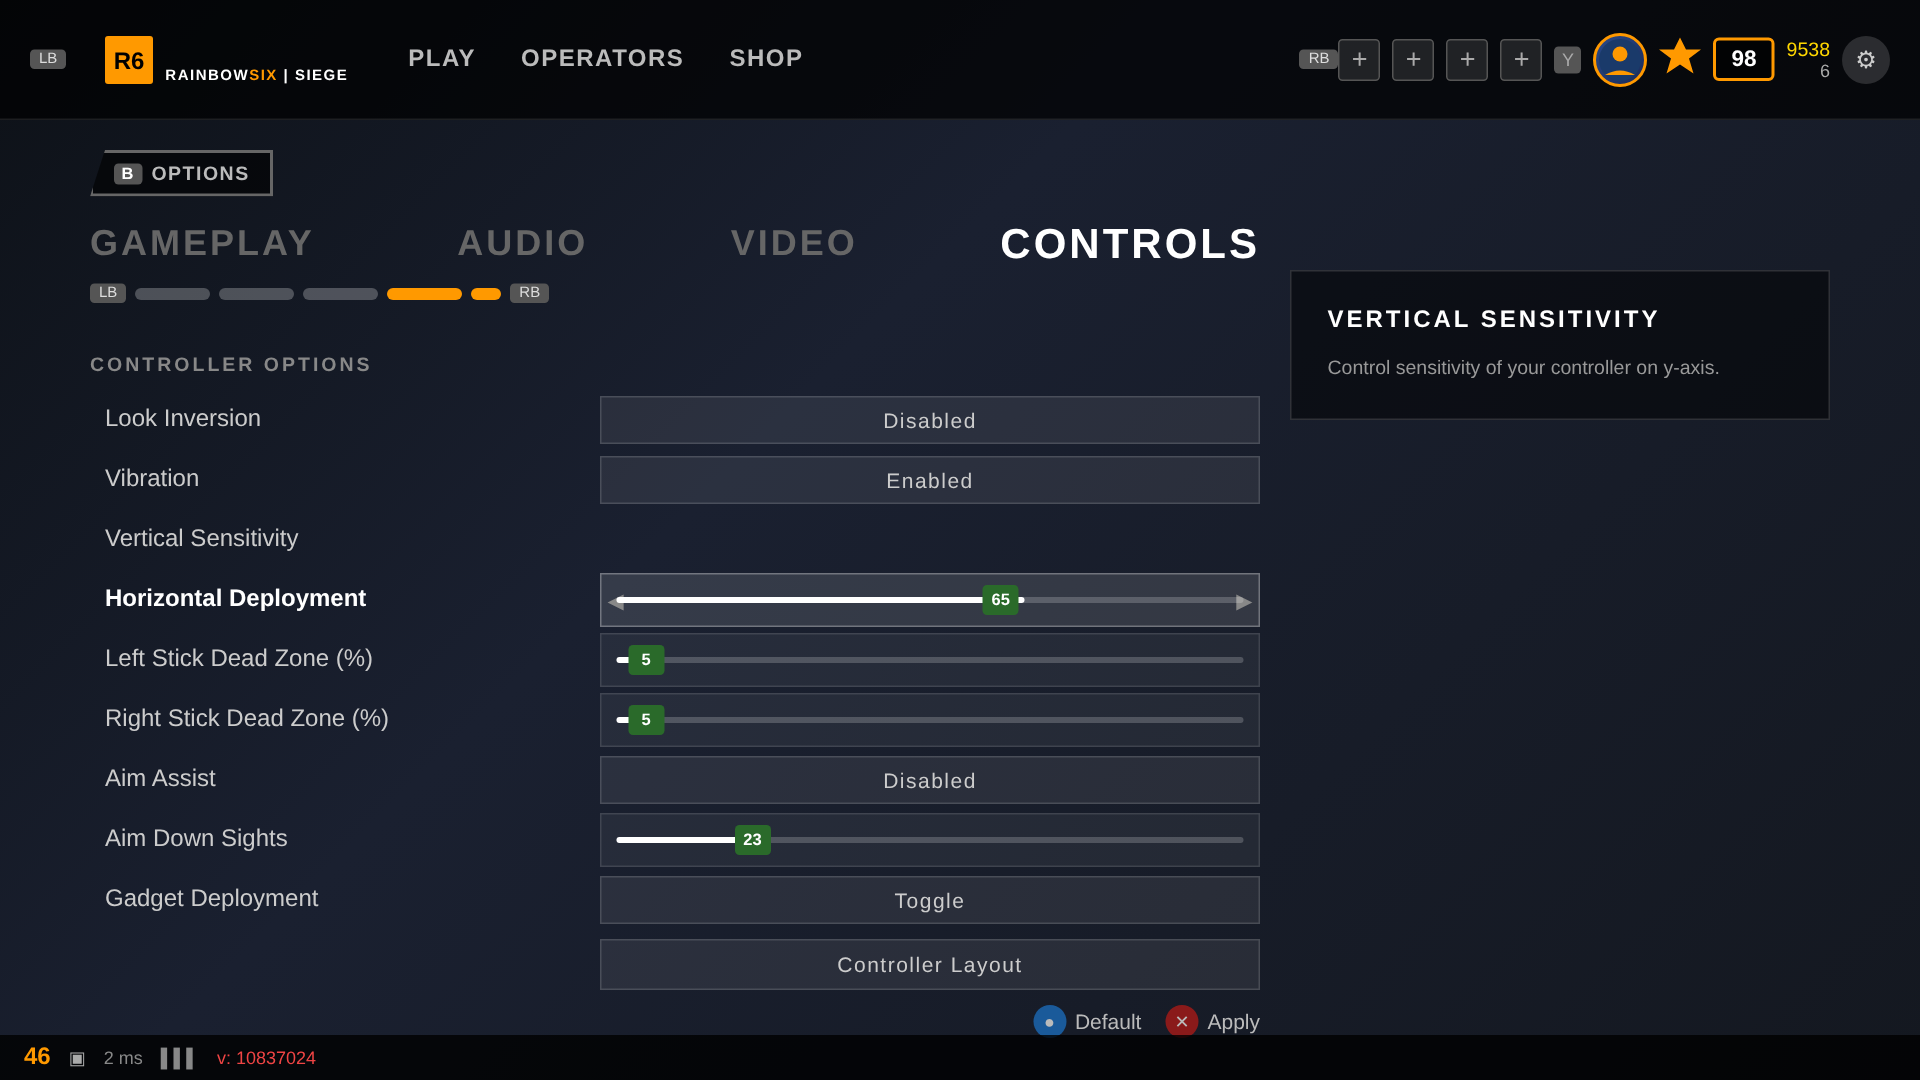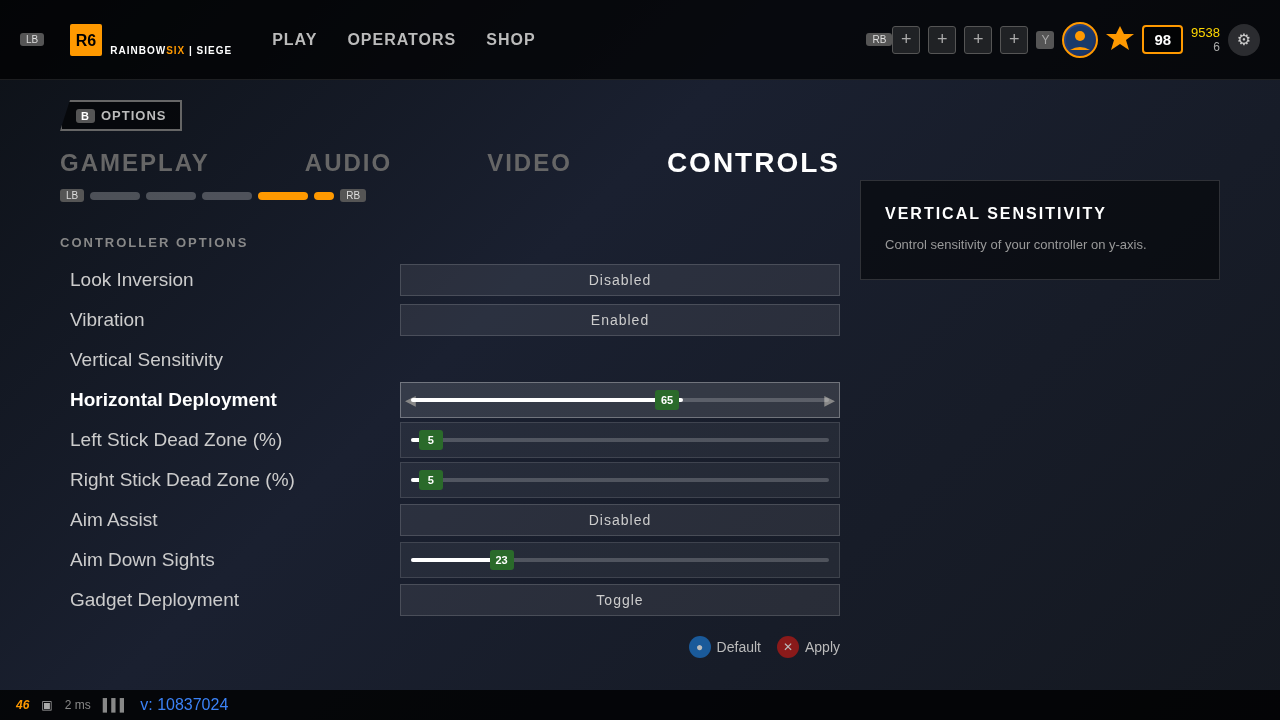--- a/index.html
+++ b/index.html
@@ -222,21 +222,21 @@
 
     .setting-row {
       display: flex;
       align-items: center;
       margin-bottom: 4px;
       min-height: 36px;
     }
 
     .setting-label {
       width: 340px;
-      font-size: 19px;
+      font-size: 16px;
       color: #ccc;
       padding: 0 10px;
     }
 
     .setting-label.bold {
       color: #fff;
       font-weight: bold;
     }
 
     .setting-control {
@@ -404,33 +404,32 @@
       height: 30px;
       display: flex;
       align-items: center;
       padding: 0 16px;
       gap: 12px;
       z-index: 20;
     }
 
     .status-fps {
       color: #ff9900;
-      font-size: 12px;
-      font-weight: bold;
-      font-style: italic;
+      font-size: 16px;
+      font-weight: bold;
     }
 
     .status-ping {
       color: #888;
       font-size: 12px;
     }
 
     .status-version {
-      color: #3b82f6;
-      font-size: 16px;
+      color: #ef4444;
+      font-size: 12px;
     }
 
     
     .lb-pill {
       font-size: 10px;
       background: #555;
       border-radius: 3px;
       padding: 1px 6px;
       color: #ddd;
     }
@@ -607,20 +606,23 @@
         <div class="setting-control">
           <div class="toggle-btn">Toggle</div>
         </div>
       </div>
 
     </div>
 
     
     <div class="action-row">
       <div class="setting-label"></div>
+      <div class="setting-control">
+        <div class="action-btn-wide">Controller Layout</div>
+      </div>
     </div>
 
     
     <div class="bottom-actions">
       <div class="bottom-btn">
         <div class="btn-circle blue">●</div>
         <span>Default</span>
       </div>
       <div class="bottom-btn">
         <div class="btn-circle red">✕</div>

